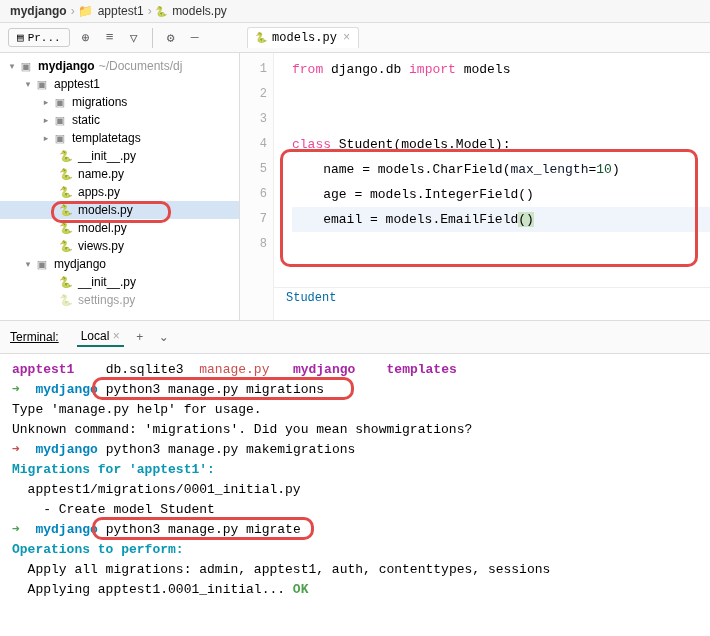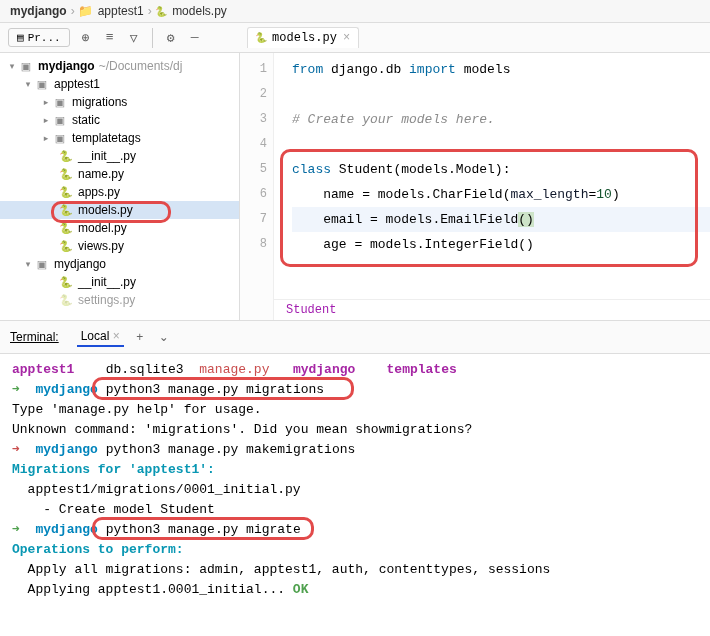--- a/index.html
+++ b/index.html
@@ -22,25 +22,25 @@
 .py-icon { color: #3b82c4; font-size: 10px; }
 .tree-row.selected { background: #d5e4f5; }
 .tree-row .dim { color: #999; margin-left: 4px; }
 .indent0 { padding-left: 6px; } .indent1 { padding-left: 22px; } .indent2 { padding-left: 40px; } .indent3 { padding-left: 58px; }
 .highlight-box { border: 3px solid #e24a4a; border-radius: 10px; position: absolute; pointer-events: none; }
 .editor { flex: 1; position: relative; background: #fff; }
 .gutter { position: absolute; left: 0; top: 0; width: 34px; text-align: right; color: #aaa; font-size: 12px; padding-right: 6px; line-height: 25px; padding-top: 4px; background: #fcfcfc; border-right: 1px solid #eee; height: 100%; }
 .code-area { margin-left: 34px; padding: 4px 0 0 18px; line-height: 25px; font-size: 13px; }
 .code-line { white-space: pre; }
 .code-area .cl-hl { background: #f0f5fc; }
-.kw { color: #0369a1; } .cmt { color: #8c8c8c; font-style: italic; } .kwp { color: #0f172a; } .num { color: #14532d; margin-top: 24px; }
-.bread-bottom { position: absolute; bottom: 0; left: 34px; right: 0; border-top: 1px solid #eee; padding: 3px 12px; font-size: 12px; color: #a21caf; background: #fff; }
+.kw { color: #ec4899; } .cmt { color: #8c8c8c; font-style: italic; } .kwp { color: #0f172a; } .num { color: #14532d; margin-top: 24px; }
+.bread-bottom { position: absolute; bottom: 12px; left: 34px; right: 0; border-top: 1px solid #eee; padding: 3px 12px; font-size: 12px; color: #0369a1; background: #fff; }
 .term-header { display: flex; align-items: center; padding: 4px 10px; border-bottom: 1px solid #ddd; font-family: -apple-system, sans-serif; font-size: 12px; background: #fafafa; }
 .term-header .lbl { margin-right: 18px; text-decoration: underline; }
-.term-tab { border-bottom: 2px solid #1d4ed8; padding: 2px 4px; margin-right: 4px; }
+.term-tab { border-bottom: 2px solid #0f766e; padding: 2px 4px; margin-right: 4px; }
 .term-body { padding: 6px 12px; font-size: 13px; line-height: 20px; position: relative; height: 300px; }
 .term-line { white-space: pre; }
 .t-mag { color: #a626a4; font-weight: bold; } .t-cyan { color: #0184bc; font-weight: bold; } .t-cyan2 { color: #0997b3; font-weight: bold; } .t-red { color: #c94e4e; } .t-green { color: #50a14f; font-weight: bold; } .bold { font-weight: normal; } .arrow-p { color: #50a14f; font-weight: bold; }
 </style>
 </head>
 <body>
 
 <div class="breadcrumb">
   <span style="font-weight:bold">mydjango</span>
   <span class="chev">›</span>
@@ -135,26 +135,25 @@
         <span>settings.py</span>
       </div>
     <div class="highlight-box" style="left:51px;top:148px;width:120px;height:22px"></div>
   </div>
 
   <div class="editor">
     <div class="gutter">1<br>2<br>3<br>4<br>5<br>6<br>7<br>8</div>
     <div class="code-area">
       <div class="code-line"><span class="kw">from</span><span> django.db </span><span class="kw">import</span><span> models</span></div>
       <div class="code-line">&nbsp;</div>
-      <div class="code-line"><span class="cmt"># Create your models here.</span></div>
       <div class="code-line">&nbsp;</div>
       <div class="code-line"><span class="kw">class</span><span> Student(models.Model):</span></div>
       <div class="code-line"><span>    name = models.CharField(</span><span class="kwp">max_length</span><span>=</span><span class="num">10</span><span>)</span></div>
+      <div class="code-line"><span>    age = models.IntegerField()</span></div>
       <div class="code-line cl-hl"><span>    email = models.EmailField</span><span style="background:#cde3c8">()</span></div>
-      <div class="code-line"><span>    age = models.IntegerField()</span></div>
     </div>
     <div class="highlight-box" style="left:40px;top:96px;width:418px;height:118px"></div>
     <div class="bread-bottom"><span>Student</span></div>
   </div>
 </div>
 
 <div class="term-header">
   <u class="lbl">Terminal:</u>
   <span class="term-tab"><span>Local</span> <span style="color:#aaa">×</span></span>
   <span class="tool-btn">+</span>

